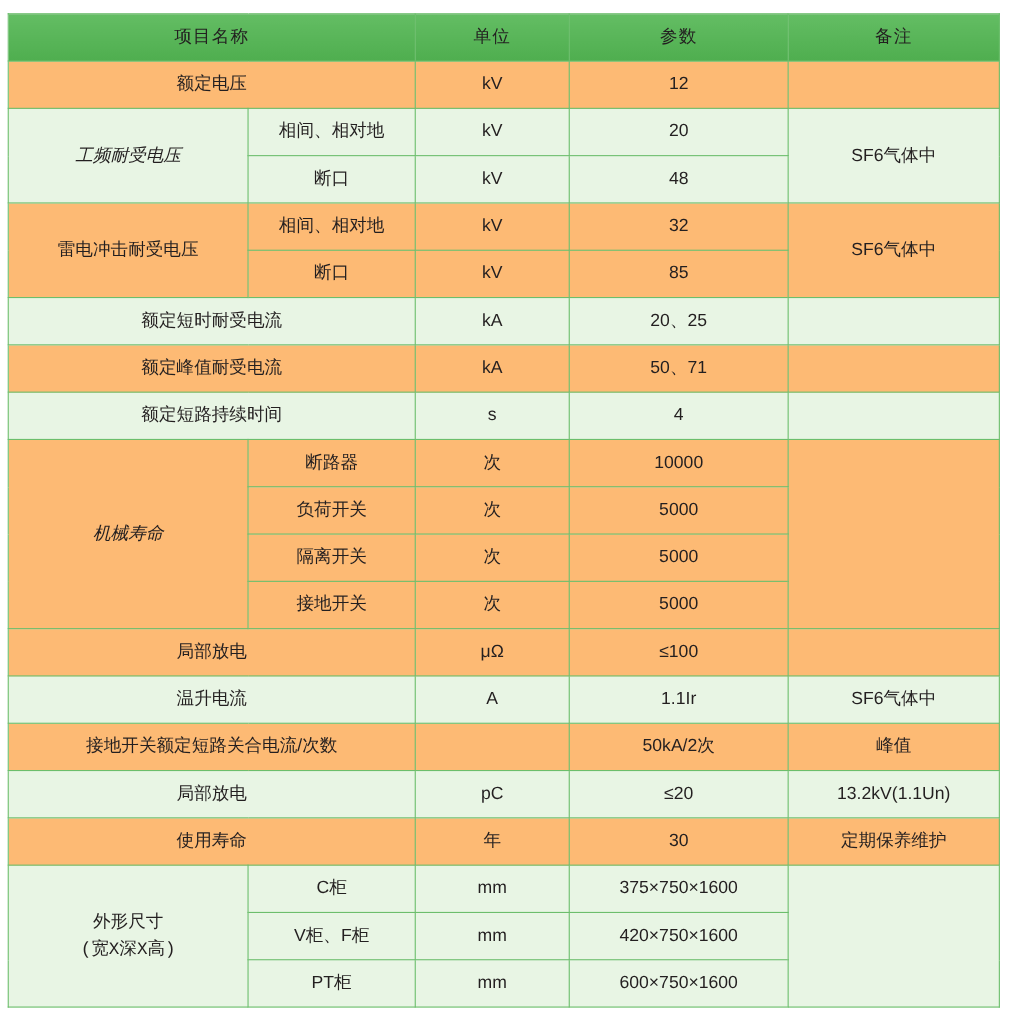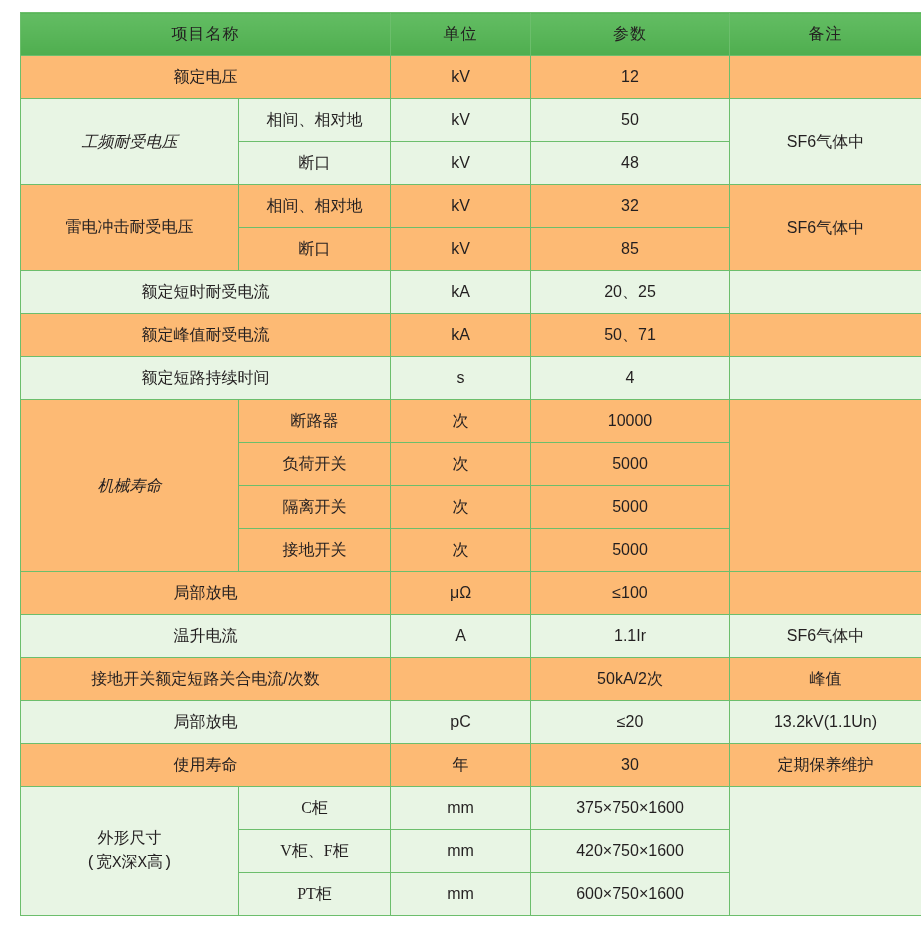--- a/index.html
+++ b/index.html
@@ -8,21 +8,21 @@
     background: #ffffff;
   }
   body {
     width: 921px;
     height: 928px;
     font-family: "Liberation Sans", "DejaVu Sans", sans-serif;
     color: #231f20;
     overflow: hidden;
   }
   #spec-wrap {
-    padding: 12px 10px 10px 20px;
+    padding: 12px 10px 10px 7px;
     box-sizing: border-box;
     width: 762px;
   }
   table.spec {
     border-collapse: collapse;
     width: 901px;
     table-layout: fixed;
   }
   table.spec td, table.spec th {
     border: 1px solid #6cbe6c;
@@ -55,21 +55,20 @@
 
   td.label-left {
     text-align: left;
     padding-left: 22px;
     font-size: 16.5px;
   }
   td.sub-left {
     text-align: left;
     padding-left: 14px;
     font-size: 16px;
-    font-family: Liberation Serif, serif;
   }
   td.group-label {
     text-align: left;
     padding-left: 30px;
     font-size: 16.5px;
     font-style: italic;
   }
   td.group-center {
     text-align: center;
     font-size: 16.5px;
@@ -108,21 +107,21 @@
         <td colspan="2" class="label-left">额定电压</td>
         <td>kV</td>
         <td>12</td>
         <td></td>
       </tr>
 
       <tr class="tint">
         <td rowspan="2" class="group-label">工频耐受电压</td>
         <td class="sub-left">相间、相对地</td>
         <td>kV</td>
-        <td>50</td>
+        <td>20</td>
         <td rowspan="2">SF6气体中</td>
       </tr>
       <tr class="tint">
         <td class="sub-left">断口</td>
         <td>kV</td>
         <td>48</td>
       </tr>
 
       <tr class="plain">
         <td rowspan="2" class="group-center">雷电冲击耐受电压</td>

